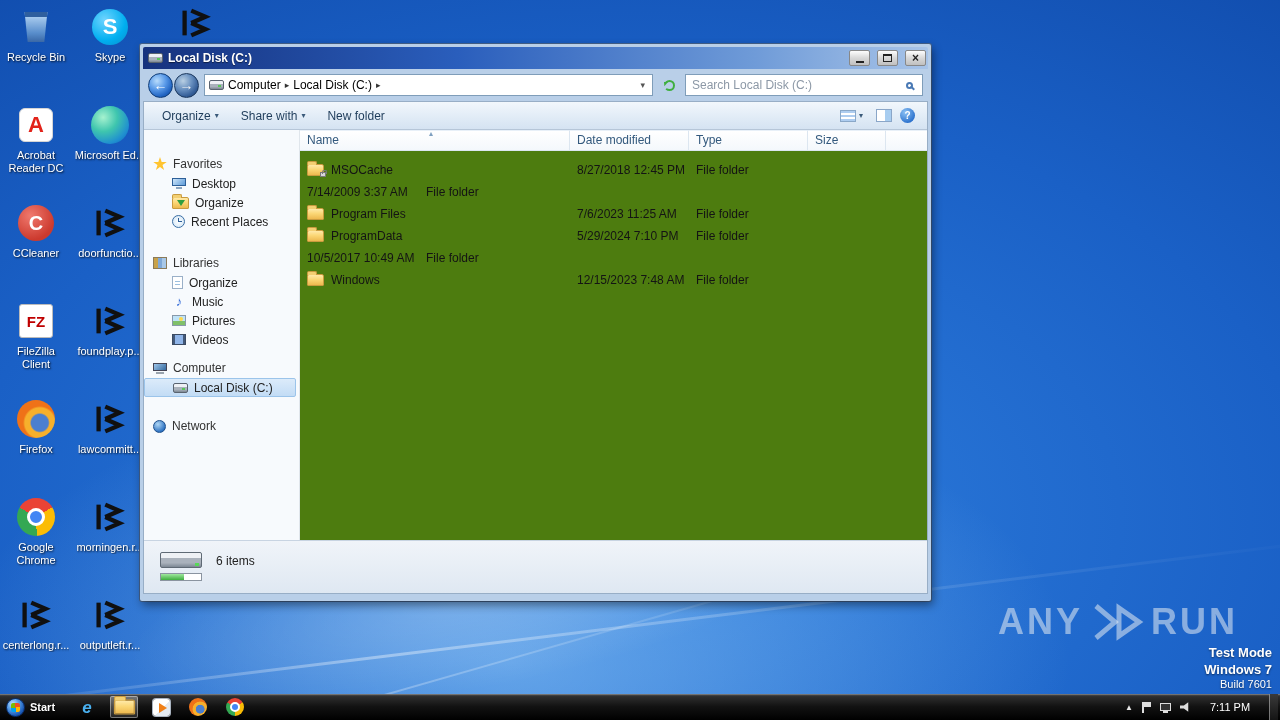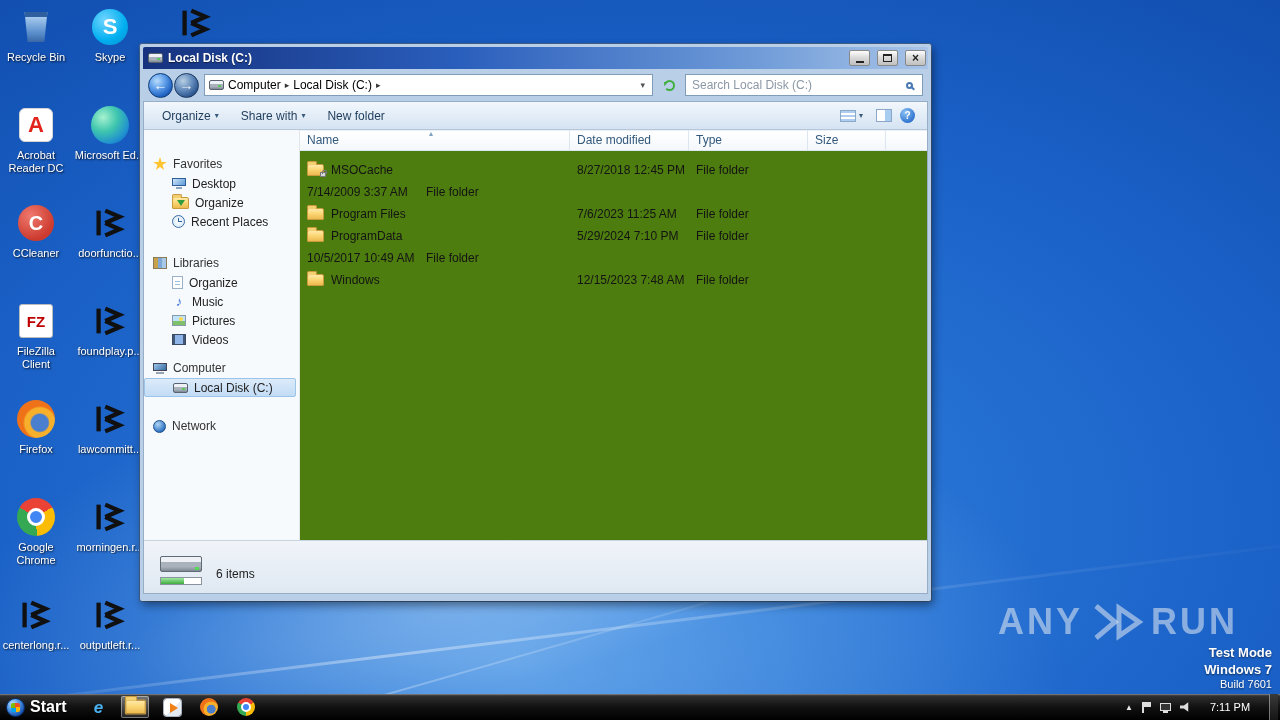--- a/index.html
+++ b/index.html
@@ -141,40 +141,40 @@
   .rows{margin-top:8px}
   .frow{display:flex;height:22px;align-items:center;color:#141414;cursor:default}
   .fname{width:270px;display:flex;align-items:center;gap:7px;padding-left:7px}
   .fdate{width:119px;padding-left:7px}
   .ftype{width:119px;padding-left:7px}
   .fsize{width:78px}
   .flock{position:absolute;right:-3px;bottom:-2px;width:6px;height:5px;background:#d8d8d8;border:1px solid #7a7a7a}
   .flock::before{content:"";position:absolute;top:-3px;left:1px;width:3px;height:3px;border:1px solid #7a7a7a;border-bottom:0;border-radius:2px 2px 0 0}
 
   
-  .sbar{height:53px;flex:none;display:flex;align-items:center;border-top:1px solid #c8d4e2;
+  .sbar{height:53px;flex:none;display:flex;align-items:flex-start;border-top:1px solid #c8d4e2;
       background:linear-gradient(180deg,#f0f4f9,#dfe8f2)}
   .bigdrive{position:relative;width:48px;height:36px;margin:8px 10px 0 14px;flex:none}
   .bd-body{position:absolute;top:3px;left:2px;width:42px;height:16px;border:1px solid #5f6a75;border-radius:2px;
       background:linear-gradient(180deg,#eef1f5 0 35%,#aab2bc 36% 70%,#7d8894 100%)}
   .bd-led{position:absolute;right:7px;top:14px;width:4px;height:3px;background:#58d858}
   .bd-gauge{position:absolute;left:2px;bottom:4px;width:42px;height:8px;border:1px solid #8a94a0;background:#fff}
   .bd-fill{width:58%;height:100%;background:linear-gradient(180deg,#9fe89f,#3fae3f)}
   .scount{font-size:12px;color:#222;margin-top:13px}
 
   
   .taskbar{position:absolute;left:0;right:0;bottom:0;height:26px;z-index:60;display:flex;align-items:center;
       background:linear-gradient(180deg,#565656 0,#2e2e2e 10%,#121212 48%,#000 100%);
       box-shadow:inset 0 1px 0 rgba(255,255,255,.2)}
   .startbtn{display:flex;align-items:center;gap:5px;padding:0 10px 0 6px;height:100%;cursor:default}
   .orb-start{width:19px;height:19px;border-radius:50%;border:1px solid #0a2f6e;flex:none;
       background:radial-gradient(circle at 35% 30%,#cfe6ff 0%,#5aa0e8 35%,#1c5bb8 70%,#0c3d8c 100%);
       display:flex;align-items:center;justify-content:center}
   .flag{width:9px;height:9px;border-radius:2px;background:conic-gradient(#f25022 0 25%,#ffb900 0 50%,#00a4ef 0 75%,#7fba00 0 100%)}
-  .startlabel{color:#fff;font-size:16px;font-weight:bold;text-shadow:0 1px 2px #000}
+  .startlabel{color:#fff;font-size:11px;font-weight:bold;text-shadow:0 1px 2px #000}
   .tbicons{display:flex;gap:9px;margin-left:8px;align-items:center;height:100%}
   .tbi{width:28px;height:22px;display:flex;align-items:center;justify-content:center;border-radius:2px}
   .tbactive{background:linear-gradient(180deg,rgba(255,255,255,.34),rgba(255,255,255,.12));
       box-shadow:inset 0 0 0 1px rgba(255,255,255,.38)}
   .ie{color:#49b0f0;font-style:italic;font-weight:bold;font-size:17px;line-height:1}
   .tbfolder{transform:scale(1.25)}
   .mp{width:17px;height:17px;border-radius:3px;background:linear-gradient(135deg,#fff 0 55%,#e4ebf2 55%);
       box-shadow:0 0 0 1px #aab4c0;position:relative}
   .mp::after{content:"";position:absolute;left:6px;top:4px;border-left:8px solid #f08018;border-top:5px solid transparent;border-bottom:5px solid transparent}
   .ffx{width:18px;height:18px;border-radius:50%;

